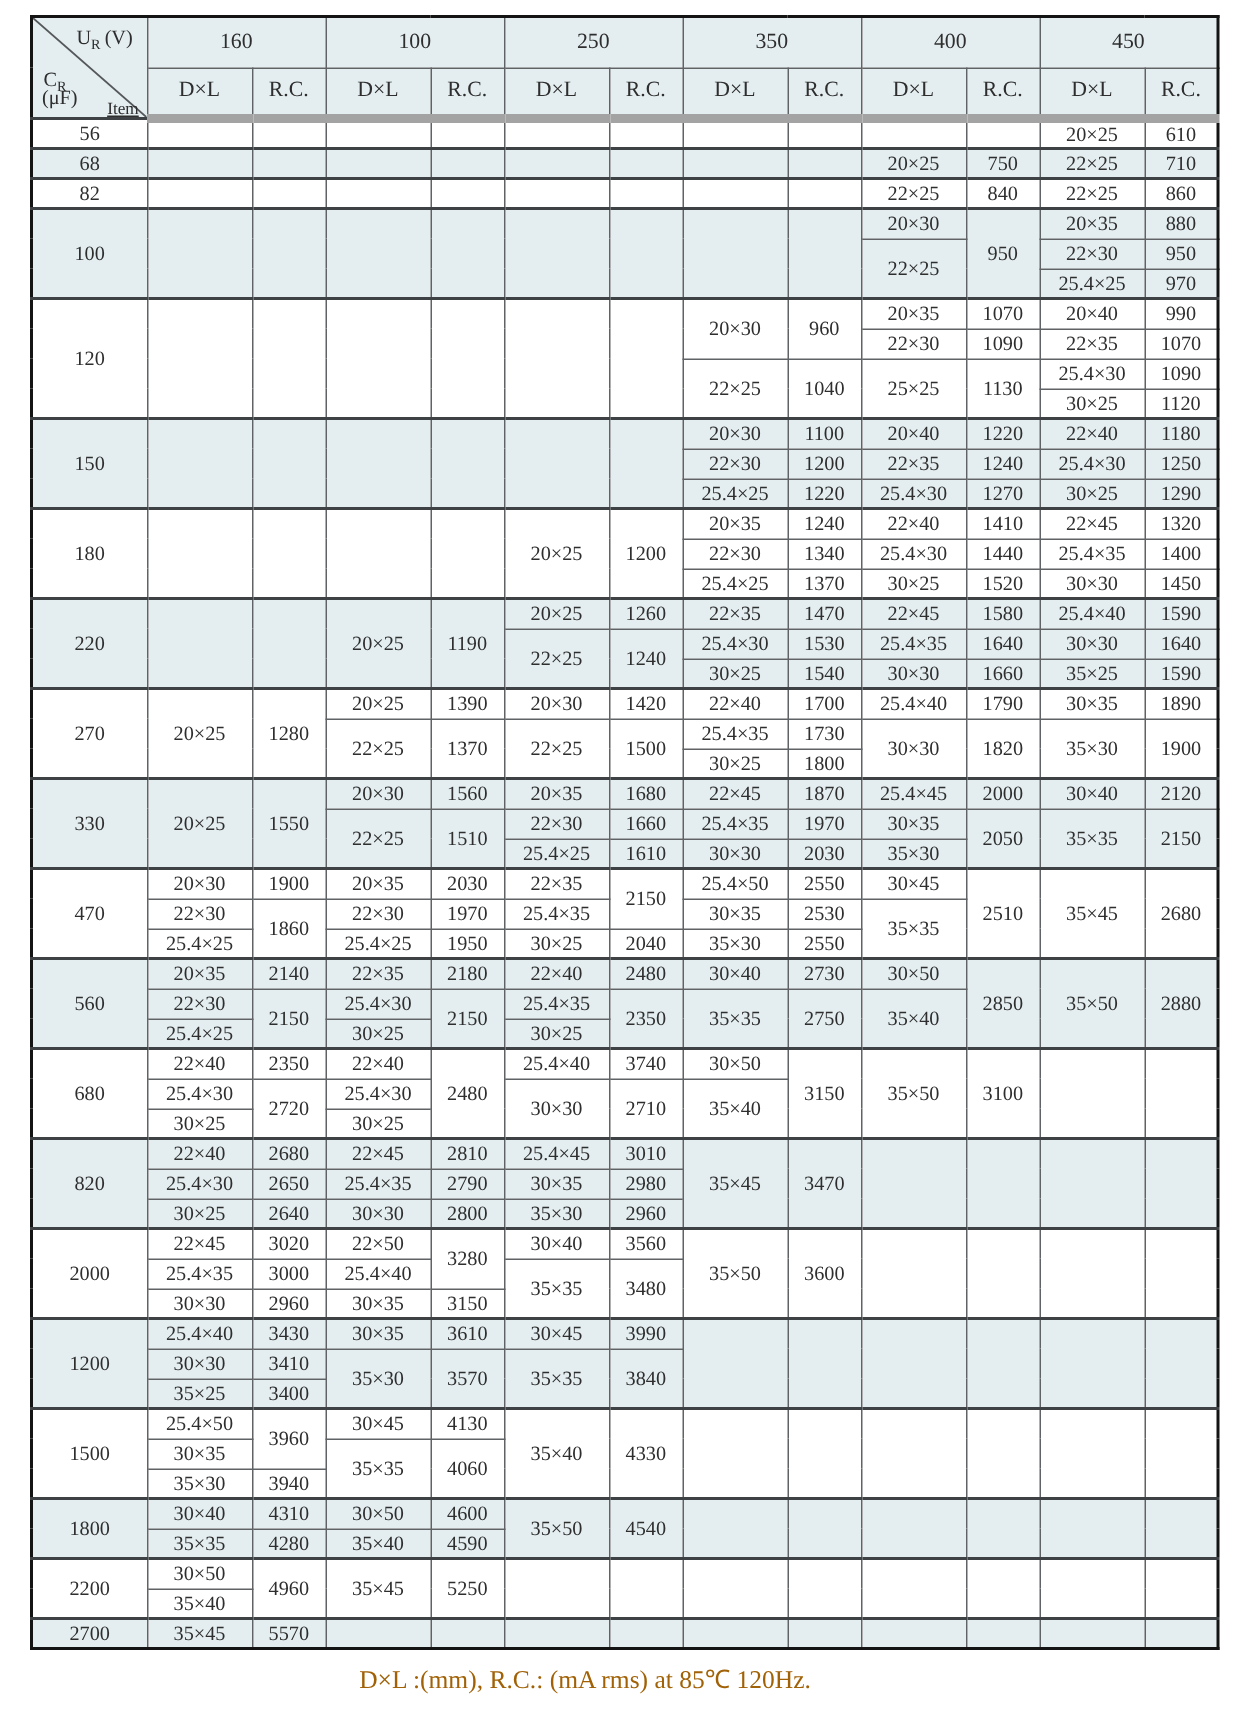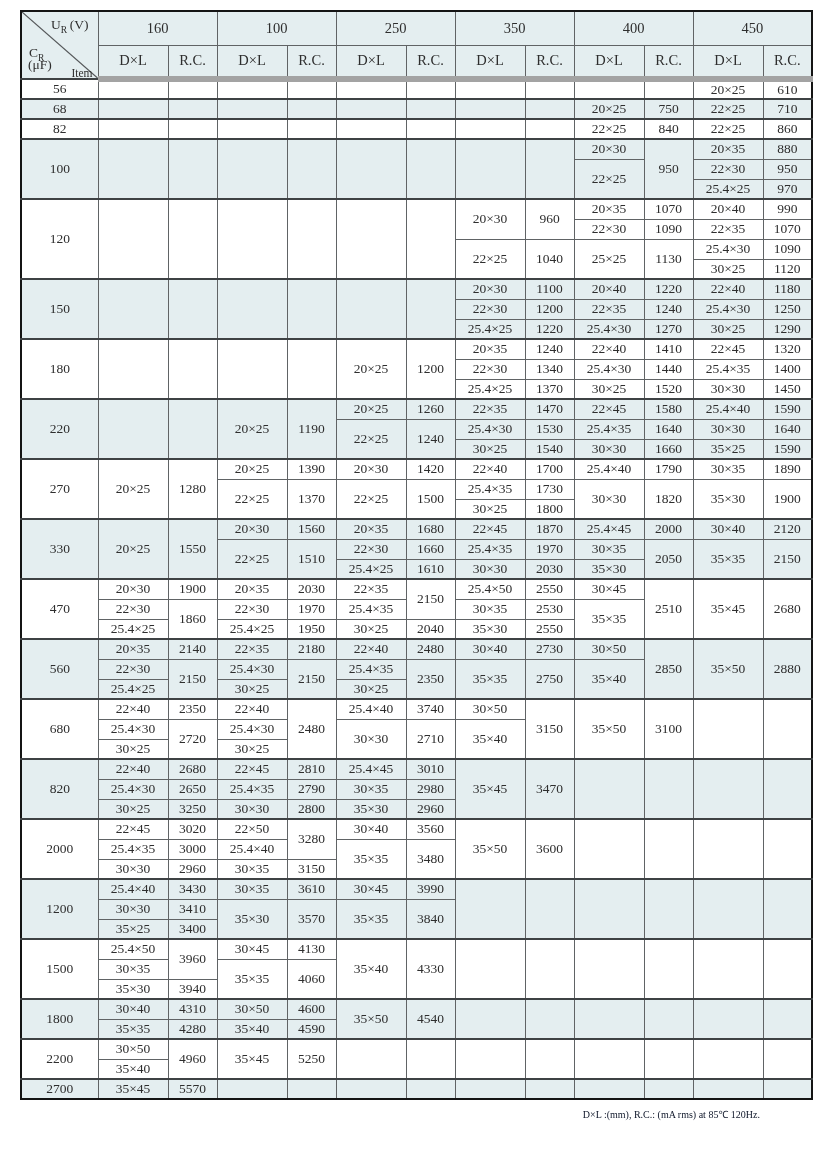--- a/index.html
+++ b/index.html
@@ -31,22 +31,22 @@
   sub.vsub { font-size:9.5px; line-height:0; }
   
   th.corner { position:relative; padding:0; }
   th.corner svg { position:absolute; left:0; top:0; width:100%; height:100%; display:block; }
   th.corner .lbl { position:absolute; font-size:13.5px; line-height:1; }
   .lbl-ur  { top:6px;  right:9px; }
   .lbl-item{ top:56px; right:5px; font-size:11.5px !important;text-decoration:underline; }
   .lbl-cr  { top:34px; left:7px; }
   .lbl-uf  { top:46px; left:6px; }
   .footnote {
-    margin-top:7px; width:792px; text-align:right;
-    padding-right:52px; font-size:10px; color:#0f172a;
+    margin-top:7px; width:792px; text-align:center;
+    padding-right:52px; font-size:17px; color:#a16207;
   }
 </style>
 </head>
 <body>
 
 <div class="sheet">
   <table class="spec">
     <colgroup>
       <col class="c-cr">
       <col class="c-d">
@@ -468,21 +468,21 @@
         <tr class="shade">
           <td class="dxl">25.4×30</td>
           <td class="rc">2650</td>
           <td class="dxl">25.4×35</td>
           <td class="rc">2790</td>
           <td class="dxl">30×35</td>
           <td class="rc">2980</td>
         </tr>
         <tr class="shade">
           <td class="dxl">30×25</td>
-          <td class="rc">3250</td>
+          <td class="rc">2640</td>
           <td class="dxl">30×30</td>
           <td class="rc">2800</td>
           <td class="dxl">35×30</td>
           <td class="rc">2960</td>
         </tr>
         <tr class="gstart">
           <td rowspan="3" class="cr">2000</td>
           <td class="dxl">22×45</td>
           <td class="rc">3020</td>
           <td class="dxl">22×50</td>

